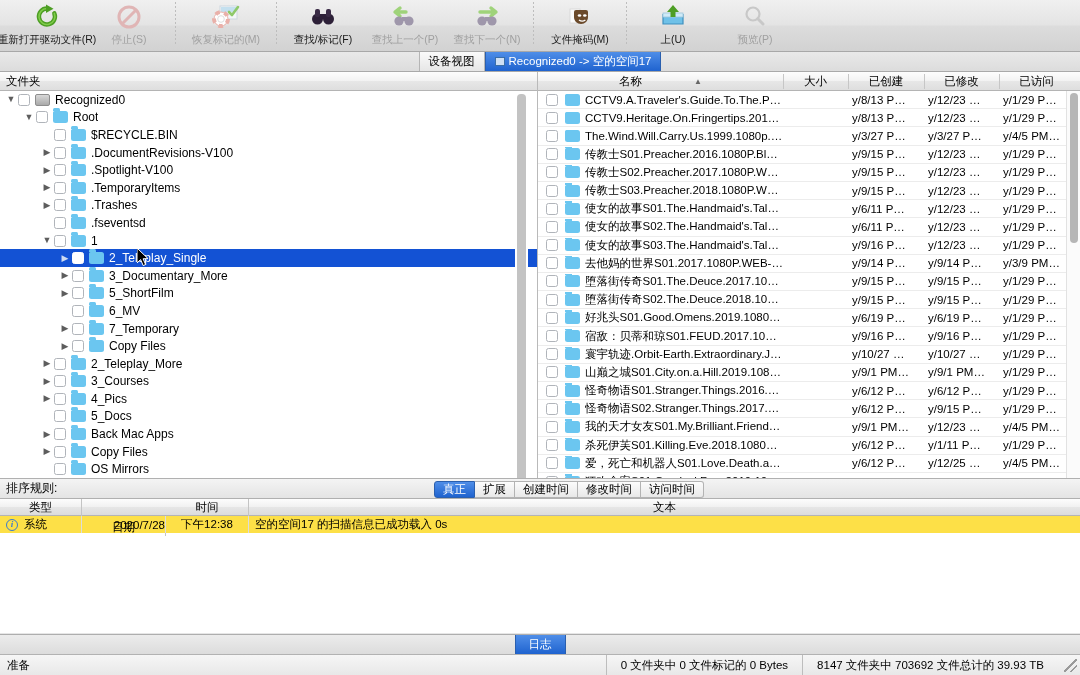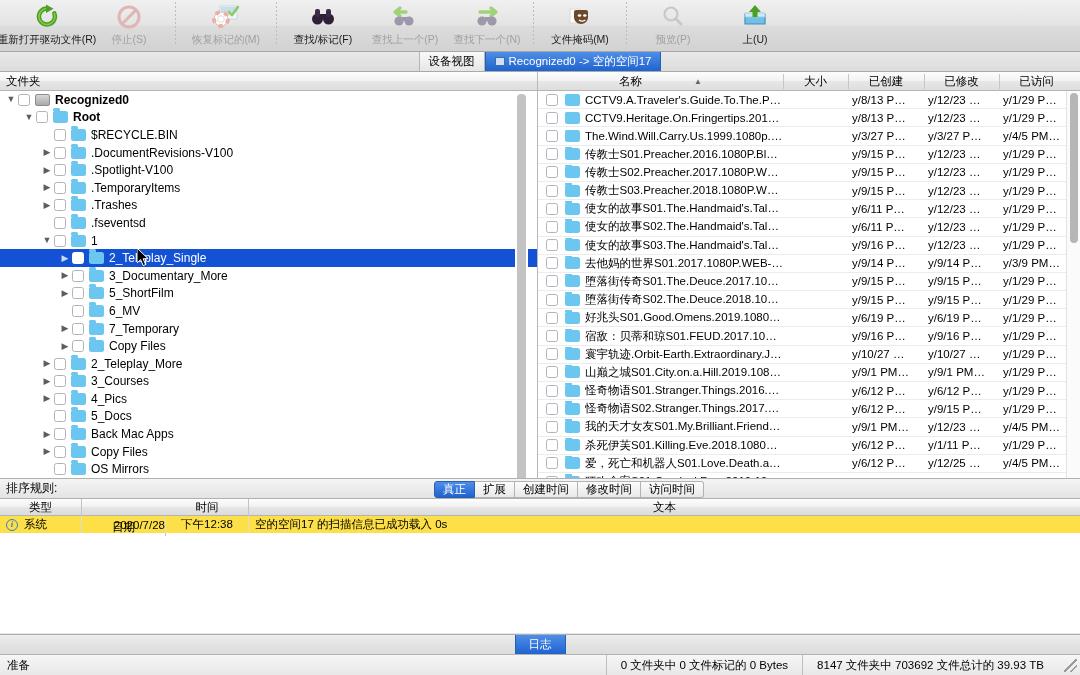--- a/index.html
+++ b/index.html
@@ -128,21 +128,21 @@
   .folder::before {
     content:""; position: absolute; top:-3px; left:0; width:7px; height:3px;
     background:#6bc6f0; border-radius: 1.5px 1.5px 0 0;
   }
   .drive {
     width: 15px; height: 12px; min-width:15px; margin-right: 5px;
     background: linear-gradient(to bottom,#d8d8d8,#a9a9a9);
     border: 1px solid #8d8d8d; border-radius: 2px;
   }
   .tlabel { overflow: hidden; text-overflow: ellipsis; }
-  .tlabel.bold { font-weight: bold; }
+  .tlabel.bold { font-weight: normal; }
 
   
   .frow {
     height: 18.2px;
     display: flex; align-items: center;
     font-size: 11.5px;
     border-bottom: 1px solid #ececec;
     white-space: nowrap;
     cursor: default;
   }
@@ -333,39 +333,39 @@
           <ellipse cx="12.5" cy="11.5" rx="1.8" ry="1.3" fill="#fff"></ellipse>
           <ellipse cx="17.8" cy="11.5" rx="1.8" ry="1.3" fill="#fff"></ellipse>
           <path d="M12 16 q3.2 2.2 6.4 0" fill="none" stroke="#fff" stroke-width="1.4"></path>
         </svg>
       </div>
       <div class="tb-label">文件掩码(M)</div>
     </div>
 
     <div class="tb-sep"></div>
 
-    <div class="tb-item disabled">
-      <div class="tb-icon">
-        <svg width="26" height="26" viewBox="0 0 26 26">
-          <circle cx="11" cy="10" r="6.5" fill="none" stroke="#c8c8c8" stroke-width="2.2"></circle>
-          <line x1="15.8" y1="14.8" x2="21" y2="20" stroke="#c8c8c8" stroke-width="3" stroke-linecap="round"></line>
-        </svg>
-      </div>
-      <div class="tb-label">预览(P)</div>
-    </div>
-
     <div class="tb-item">
       <div class="tb-icon">
         <svg width="26" height="26" viewBox="0 0 26 26">
           <path d="M3 10 v10 h20 v-10" fill="#6fc1e8" stroke="#3f8fbd" stroke-width="1.2"></path>
           <rect x="3" y="9" width="20" height="4" fill="#cfeaf7" stroke="#9dc6dc" stroke-width="0.8"></rect>
           <polygon points="13,1 19,8 15.5,8 15.5,13 10.5,13 10.5,8 7,8" fill="#4d9e24"></polygon>
         </svg>
       </div>
       <div class="tb-label">上(U)</div>
+    </div>
+
+    <div class="tb-item disabled">
+      <div class="tb-icon">
+        <svg width="26" height="26" viewBox="0 0 26 26">
+          <circle cx="11" cy="10" r="6.5" fill="none" stroke="#c8c8c8" stroke-width="2.2"></circle>
+          <line x1="15.8" y1="14.8" x2="21" y2="20" stroke="#c8c8c8" stroke-width="3" stroke-linecap="round"></line>
+        </svg>
+      </div>
+      <div class="tb-label">预览(P)</div>
     </div>
   </div>
 
   <div class="tabstrip">
     <div class="tab">
       <span>设备视图</span>
     </div>
     <div class="tab active">
       <span class="tab-ico"></span>
       <span>Recognized0 -&gt; 空的空间17</span>

